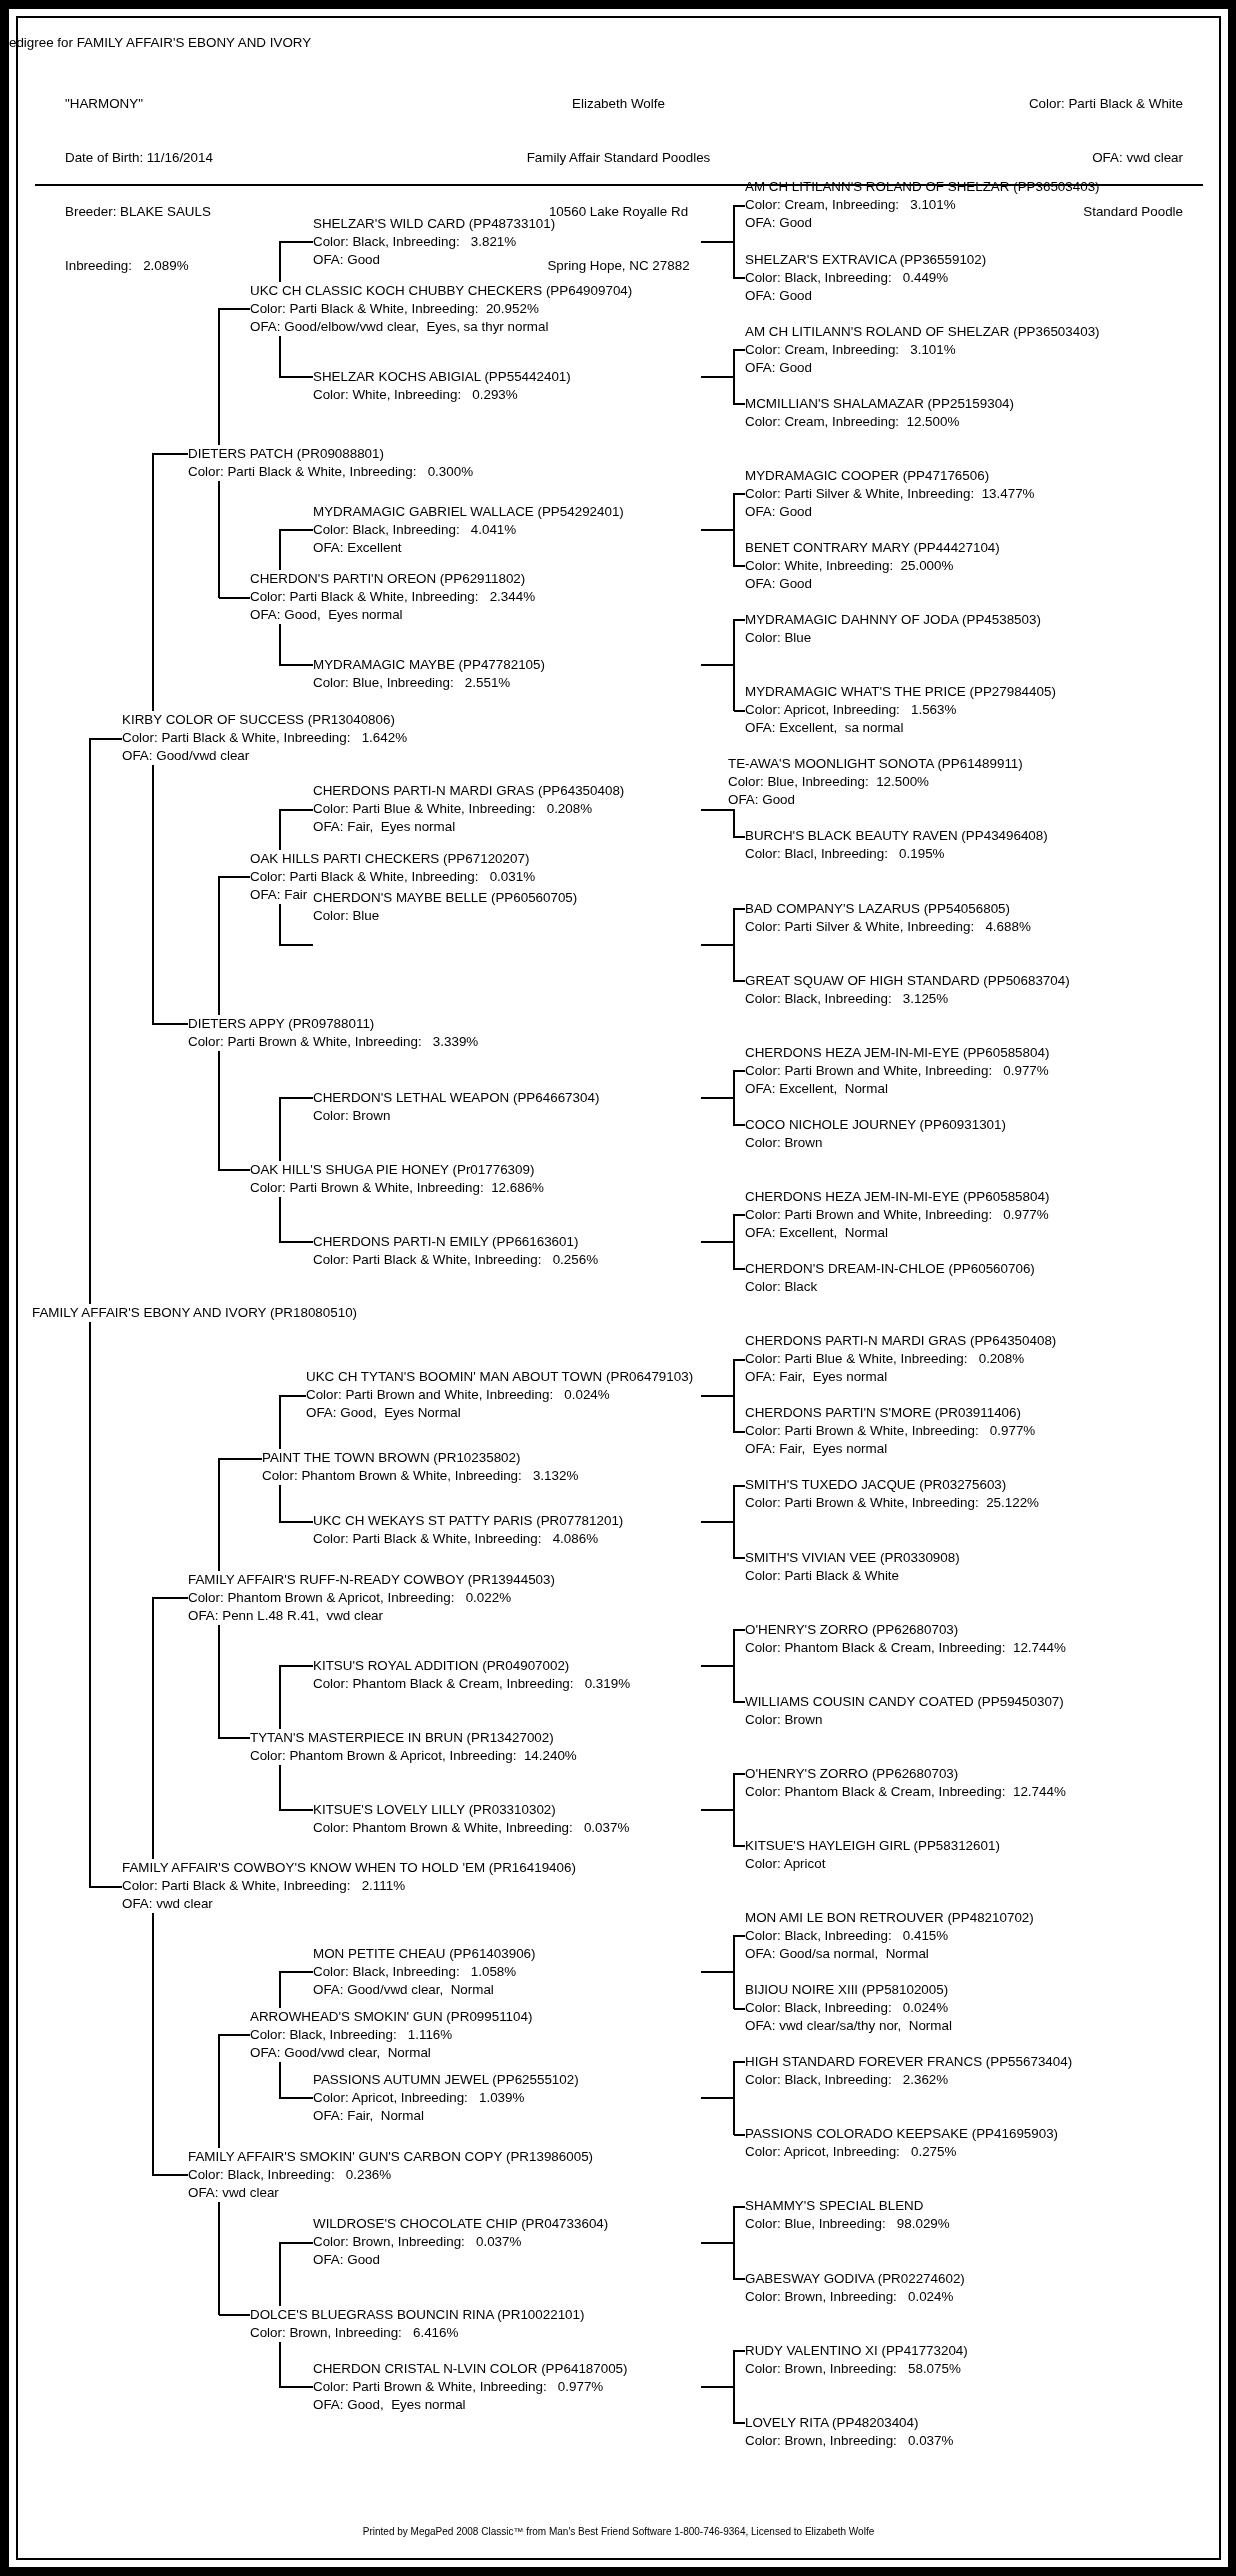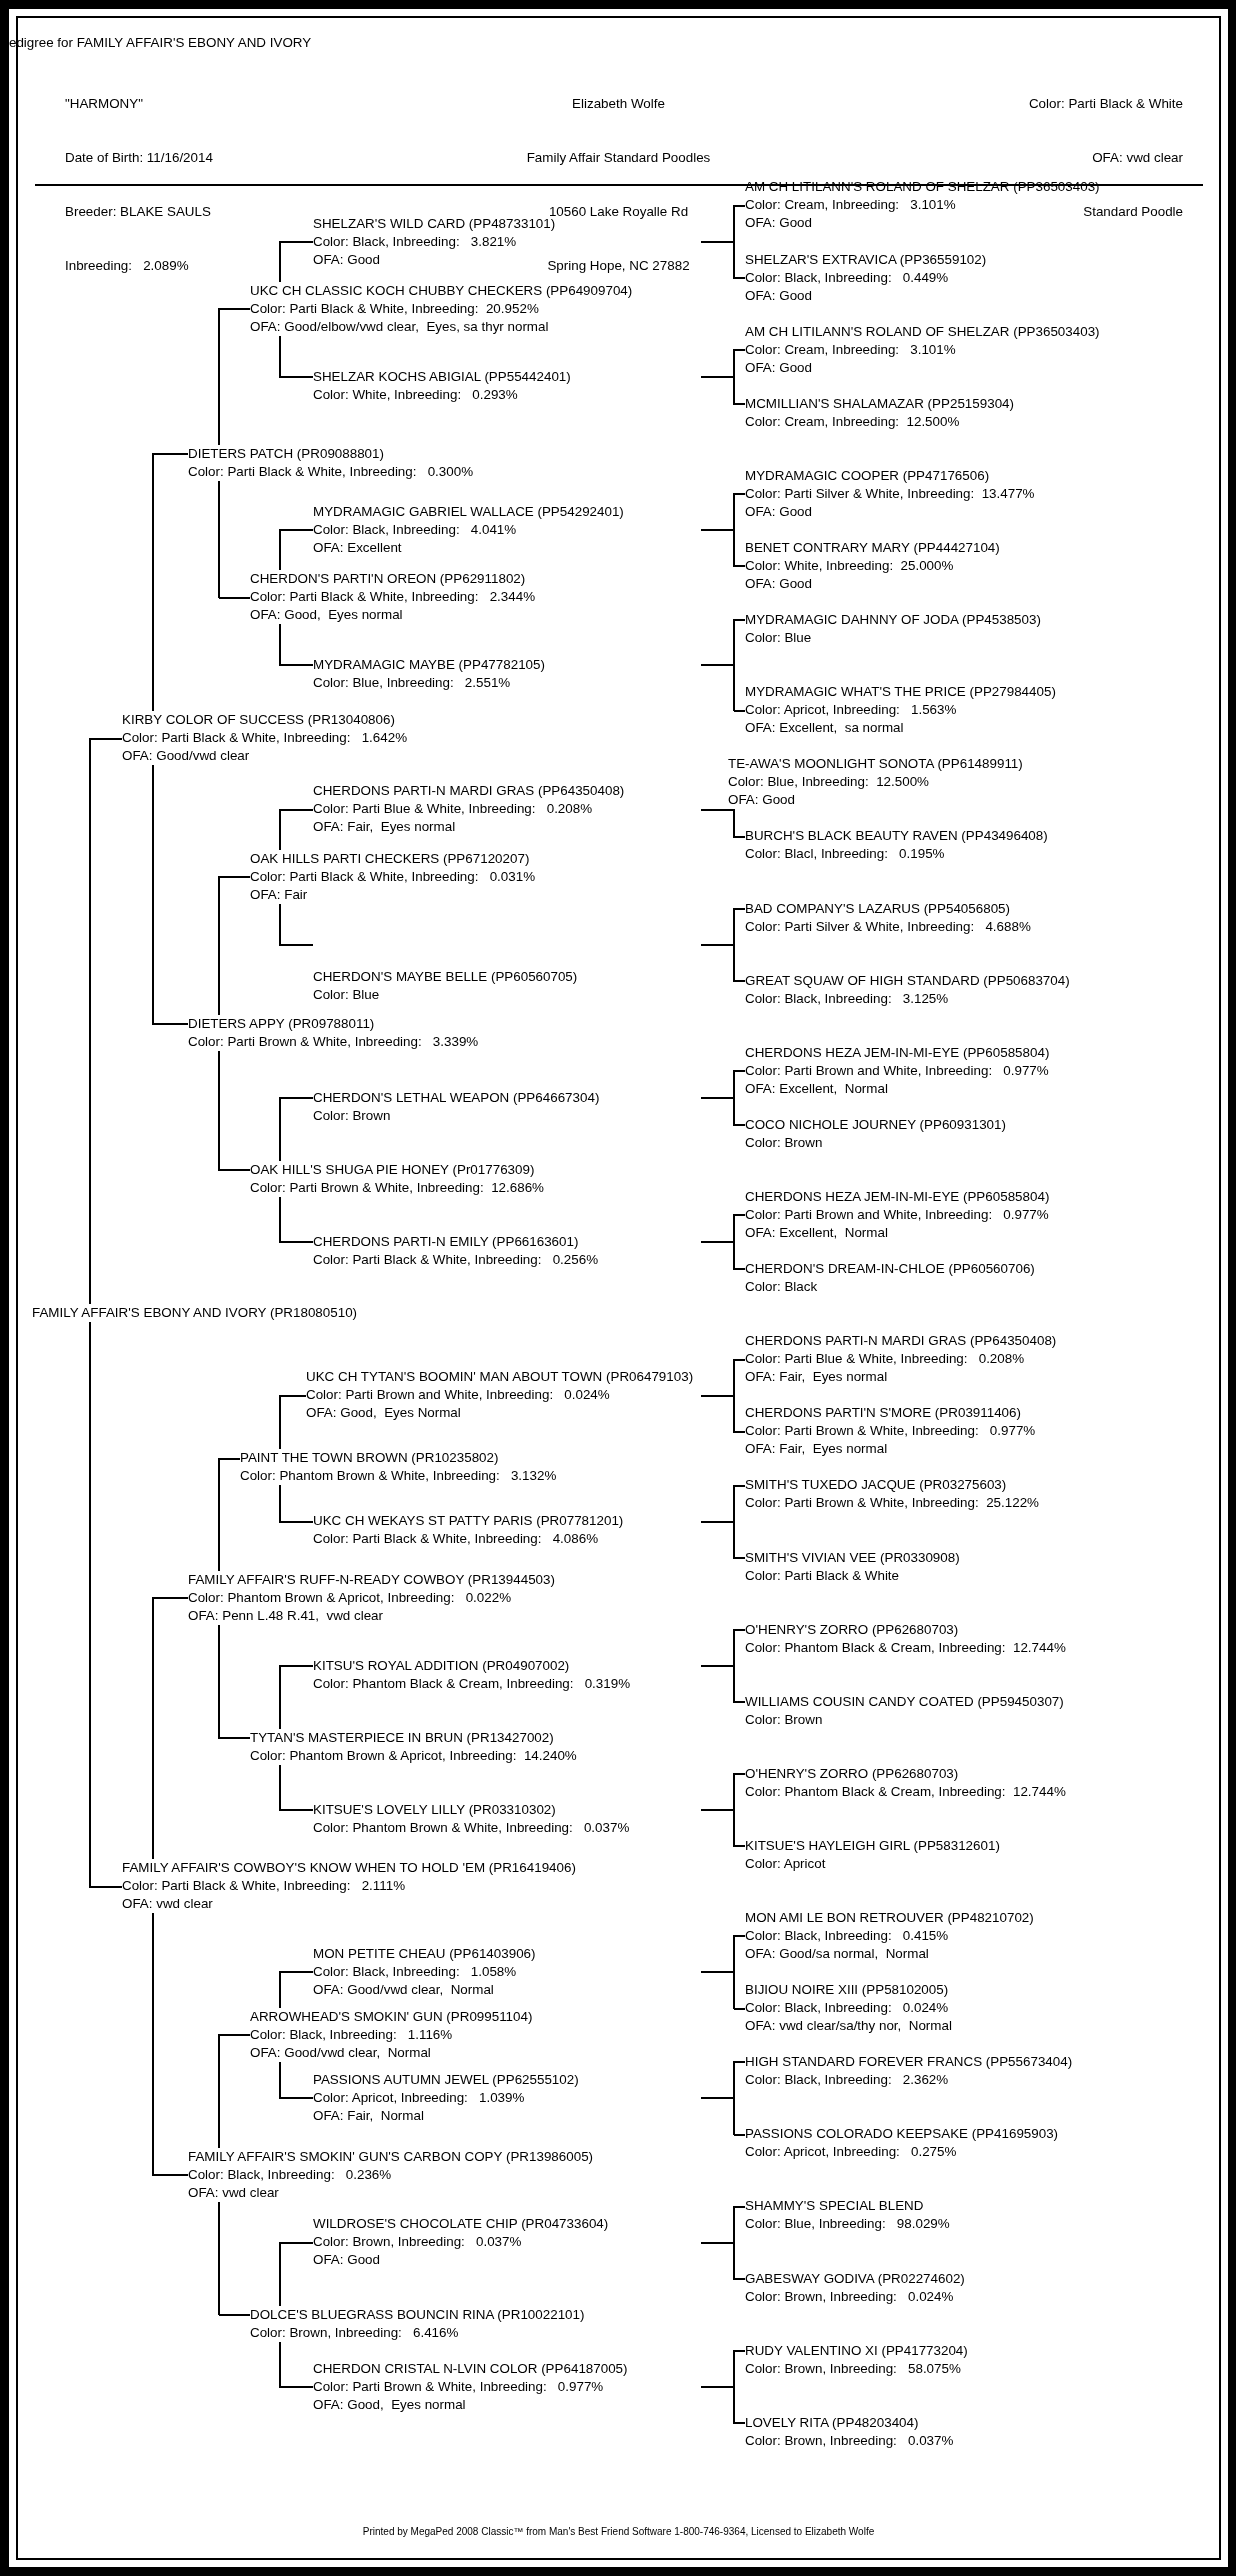--- a/index.html
+++ b/index.html
@@ -176,30 +176,30 @@
       <div class="entry" style="left: 122px; top: 711px;"><div class="dname">KIRBY COLOR OF SUCCESS (PR13040806)</div><div class="ddetail">Color: Parti Black &amp; White, Inbreeding:   1.642%</div><div class="ddetail">OFA: Good/vwd clear</div></div>
       <div class="entry" style="left: 122px; top: 1859px;"><div class="dname">FAMILY AFFAIR'S COWBOY'S KNOW WHEN TO HOLD 'EM (PR16419406)</div><div class="ddetail">Color: Parti Black &amp; White, Inbreeding:   2.111%</div><div class="ddetail">OFA: vwd clear</div></div>
       <div class="entry" style="left: 188px; top: 445px;"><div class="dname">DIETERS PATCH (PR09088801)</div><div class="ddetail">Color: Parti Black &amp; White, Inbreeding:   0.300%</div></div>
       <div class="entry" style="left: 188px; top: 1015px;"><div class="dname">DIETERS APPY (PR09788011)</div><div class="ddetail">Color: Parti Brown &amp; White, Inbreeding:   3.339%</div></div>
       <div class="entry" style="left: 188px; top: 1571px;"><div class="dname">FAMILY AFFAIR'S RUFF-N-READY COWBOY (PR13944503)</div><div class="ddetail">Color: Phantom Brown &amp; Apricot, Inbreeding:   0.022%</div><div class="ddetail">OFA: Penn L.48 R.41,  vwd clear</div></div>
       <div class="entry" style="left: 188px; top: 2148px;"><div class="dname">FAMILY AFFAIR'S SMOKIN' GUN'S CARBON COPY (PR13986005)</div><div class="ddetail">Color: Black, Inbreeding:   0.236%</div><div class="ddetail">OFA: vwd clear</div></div>
       <div class="entry" style="left: 250px; top: 282px;"><div class="dname">UKC CH CLASSIC KOCH CHUBBY CHECKERS (PP64909704)</div><div class="ddetail">Color: Parti Black &amp; White, Inbreeding:  20.952%</div><div class="ddetail">OFA: Good/elbow/vwd clear,  Eyes, sa thyr normal</div></div>
       <div class="entry" style="left: 250px; top: 570px;"><div class="dname">CHERDON'S PARTI'N OREON (PP62911802)</div><div class="ddetail">Color: Parti Black &amp; White, Inbreeding:   2.344%</div><div class="ddetail">OFA: Good,  Eyes normal</div></div>
       <div class="entry" style="left: 250px; top: 850px;"><div class="dname">OAK HILLS PARTI CHECKERS (PP67120207)</div><div class="ddetail">Color: Parti Black &amp; White, Inbreeding:   0.031%</div><div class="ddetail">OFA: Fair</div></div>
       <div class="entry" style="left: 250px; top: 1161px;"><div class="dname">OAK HILL'S SHUGA PIE HONEY (Pr01776309)</div><div class="ddetail">Color: Parti Brown &amp; White, Inbreeding:  12.686%</div></div>
-      <div class="entry" style="left: 240px; top: 1449px;"><div class="dname">PAINT THE TOWN BROWN (PR10235802)</div><div class="ddetail">Color: Phantom Brown &amp; White, Inbreeding:   3.132%</div></div>
+      <div class="entry" style="left: 262px; top: 1449px;"><div class="dname">PAINT THE TOWN BROWN (PR10235802)</div><div class="ddetail">Color: Phantom Brown &amp; White, Inbreeding:   3.132%</div></div>
       <div class="entry" style="left: 250px; top: 1729px;"><div class="dname">TYTAN'S MASTERPIECE IN BRUN (PR13427002)</div><div class="ddetail">Color: Phantom Brown &amp; Apricot, Inbreeding:  14.240%</div></div>
       <div class="entry" style="left: 250px; top: 2008px;"><div class="dname">ARROWHEAD'S SMOKIN' GUN (PR09951104)</div><div class="ddetail">Color: Black, Inbreeding:   1.116%</div><div class="ddetail">OFA: Good/vwd clear,  Normal</div></div>
       <div class="entry" style="left: 250px; top: 2306px;"><div class="dname">DOLCE'S BLUEGRASS BOUNCIN RINA (PR10022101)</div><div class="ddetail">Color: Brown, Inbreeding:   6.416%</div></div>
       <div class="entry" style="left: 313px; top: 215px;"><div class="dname">SHELZAR'S WILD CARD (PP48733101)</div><div class="ddetail">Color: Black, Inbreeding:   3.821%</div><div class="ddetail">OFA: Good</div></div>
       <div class="entry" style="left: 313px; top: 368px;"><div class="dname">SHELZAR KOCHS ABIGIAL (PP55442401)</div><div class="ddetail">Color: White, Inbreeding:   0.293%</div></div>
       <div class="entry" style="left: 313px; top: 503px;"><div class="dname">MYDRAMAGIC GABRIEL WALLACE (PP54292401)</div><div class="ddetail">Color: Black, Inbreeding:   4.041%</div><div class="ddetail">OFA: Excellent</div></div>
       <div class="entry" style="left: 313px; top: 656px;"><div class="dname">MYDRAMAGIC MAYBE (PP47782105)</div><div class="ddetail">Color: Blue, Inbreeding:   2.551%</div></div>
       <div class="entry" style="left: 313px; top: 782px;"><div class="dname">CHERDONS PARTI-N MARDI GRAS (PP64350408)</div><div class="ddetail">Color: Parti Blue &amp; White, Inbreeding:   0.208%</div><div class="ddetail">OFA: Fair,  Eyes normal</div></div>
-      <div class="entry" style="left: 313px; top: 968px;"><div class="dname">CHERDON'S MAYBE BELLE (PP60560705)</div><div class="ddetail">Color: Blue</div></div>
+      <div class="entry" style="left: 313px; top: 889px;"><div class="dname">CHERDON'S MAYBE BELLE (PP60560705)</div><div class="ddetail">Color: Blue</div></div>
       <div class="entry" style="left: 313px; top: 1089px;"><div class="dname">CHERDON'S LETHAL WEAPON (PP64667304)</div><div class="ddetail">Color: Brown</div></div>
       <div class="entry" style="left: 313px; top: 1233px;"><div class="dname">CHERDONS PARTI-N EMILY (PP66163601)</div><div class="ddetail">Color: Parti Black &amp; White, Inbreeding:   0.256%</div></div>
       <div class="entry" style="left: 306px; top: 1368px;"><div class="dname">UKC CH TYTAN'S BOOMIN' MAN ABOUT TOWN (PR06479103)</div><div class="ddetail">Color: Parti Brown and White, Inbreeding:   0.024%</div><div class="ddetail">OFA: Good,  Eyes Normal</div></div>
       <div class="entry" style="left: 313px; top: 1512px;"><div class="dname">UKC CH WEKAYS ST PATTY PARIS (PR07781201)</div><div class="ddetail">Color: Parti Black &amp; White, Inbreeding:   4.086%</div></div>
       <div class="entry" style="left: 313px; top: 1657px;"><div class="dname">KITSU'S ROYAL ADDITION (PR04907002)</div><div class="ddetail">Color: Phantom Black &amp; Cream, Inbreeding:   0.319%</div></div>
       <div class="entry" style="left: 313px; top: 1801px;"><div class="dname">KITSUE'S LOVELY LILLY (PR03310302)</div><div class="ddetail">Color: Phantom Brown &amp; White, Inbreeding:   0.037%</div></div>
       <div class="entry" style="left: 313px; top: 1945px;"><div class="dname">MON PETITE CHEAU (PP61403906)</div><div class="ddetail">Color: Black, Inbreeding:   1.058%</div><div class="ddetail">OFA: Good/vwd clear,  Normal</div></div>
       <div class="entry" style="left: 313px; top: 2071px;"><div class="dname">PASSIONS AUTUMN JEWEL (PP62555102)</div><div class="ddetail">Color: Apricot, Inbreeding:   1.039%</div><div class="ddetail">OFA: Fair,  Normal</div></div>
       <div class="entry" style="left: 313px; top: 2215px;"><div class="dname">WILDROSE'S CHOCOLATE CHIP (PR04733604)</div><div class="ddetail">Color: Brown, Inbreeding:   0.037%</div><div class="ddetail">OFA: Good</div></div>
       <div class="entry" style="left: 313px; top: 2360px;"><div class="dname">CHERDON CRISTAL N-LVIN COLOR (PP64187005)</div><div class="ddetail">Color: Parti Brown &amp; White, Inbreeding:   0.977%</div><div class="ddetail">OFA: Good,  Eyes normal</div></div>

